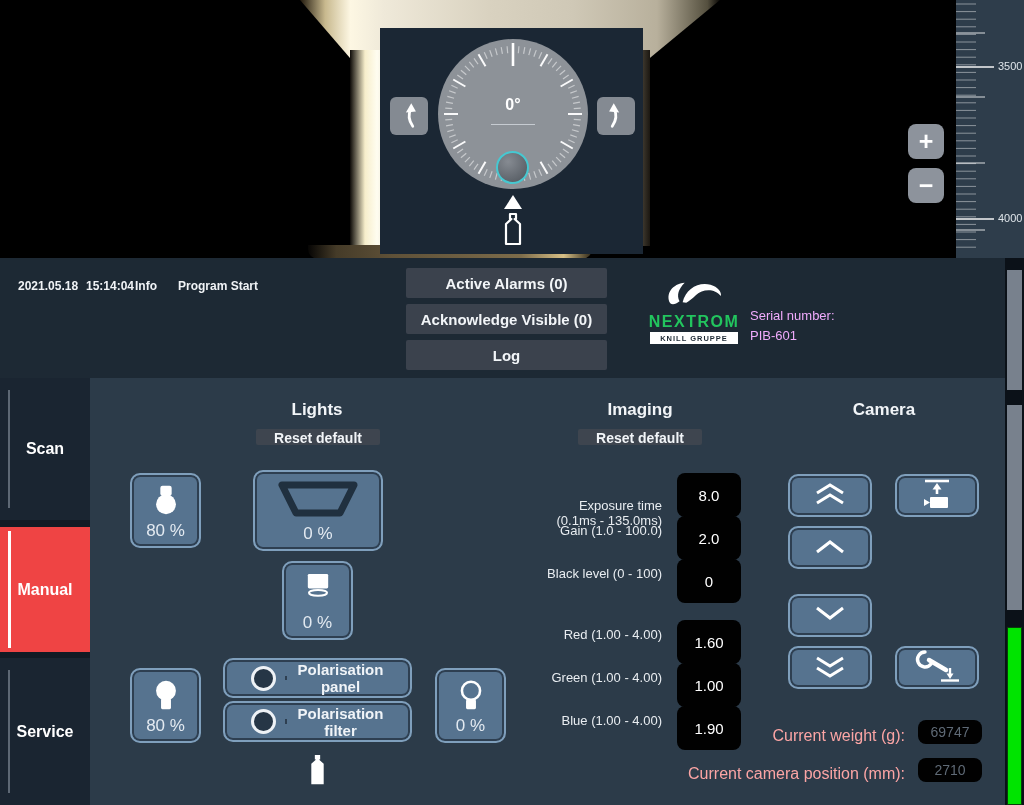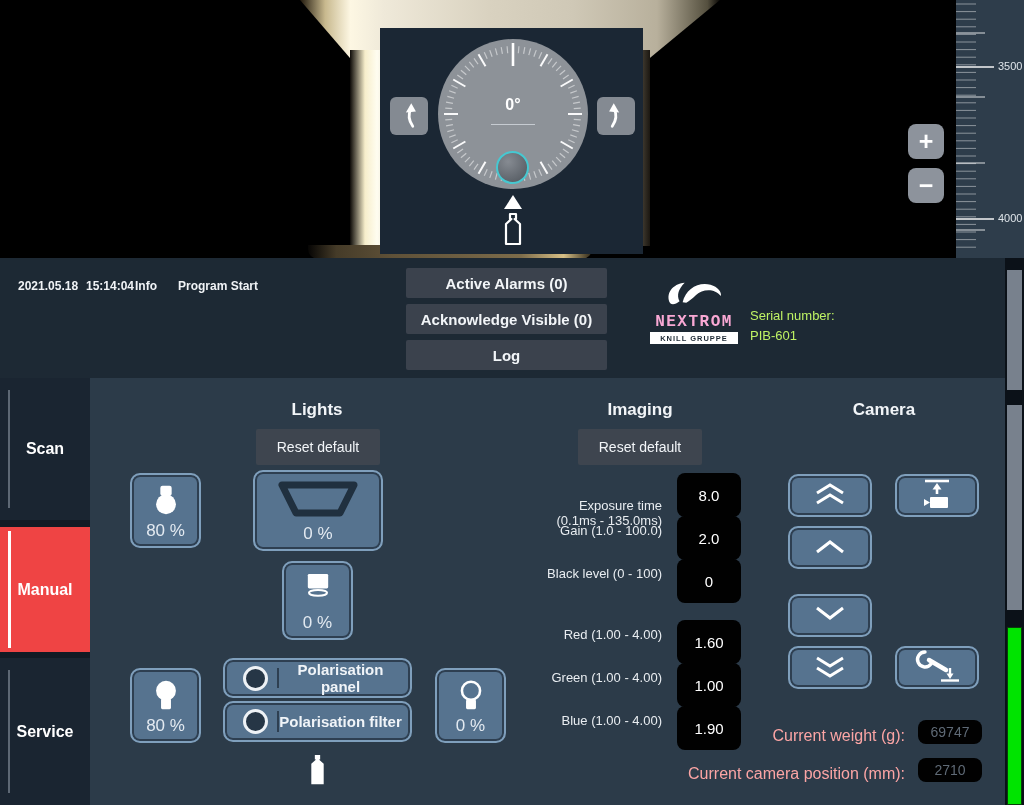--- a/index.html
+++ b/index.html
@@ -32,46 +32,46 @@
   #ruler{position:absolute;left:956px;top:0;width:68px;height:258px;background:#2e3d4b;}
   .ruler-label{position:absolute;left:42px;font-size:11px;color:#dfe5ea;}
   .zoom-btn{position:absolute;left:908px;width:36px;height:35px;border:none;border-radius:8px;
      background:#8d939c;color:#fff;font-size:25px;font-weight:bold;line-height:1;padding:0;}
   
   #status-bar{position:absolute;left:0;top:258px;width:1024px;height:120px;background:#1d2934;}
   .log-txt{position:absolute;top:21px;font-size:12px;font-weight:bold;color:#f0f3f6;white-space:nowrap;}
   .status-btn{position:absolute;left:406px;width:201px;height:30px;background:#3b424d;border:none;border-radius:2px;
      color:#f2f5f8;font-weight:bold;font-size:15px;}
   #logo{position:absolute;left:646px;top:22px;width:96px;text-align:center;}
-  #logo-name{font-size:16px;font-weight:bold;letter-spacing:1.5px;color:#f9a8d4;margin-top:1px;font-family:Liberation Mono, monospace;}
+  #logo-name{font-size:16px;font-weight:bold;letter-spacing:1.5px;color:#22c55e;margin-top:1px;}
   #logo-sub{width:88px;margin:1px auto 0;background:#fff;color:#1d2934;font-size:7.5px;font-weight:bold;
      letter-spacing:1px;padding:1.5px 0;}
-  #serial-block{position:absolute;left:750px;top:48px;font-size:13px;color:#bef264;line-height:20px;}
+  #serial-block{position:absolute;left:750px;top:48px;font-size:13px;color:#f0abfc;line-height:20px;}
   #user-block{position:absolute;right:40px;top:12px;text-align:right;}
   #user-row{display:flex;align-items:center;justify-content:flex-end;gap:7px;}
   #user-name{font-size:14px;font-weight:bold;text-decoration:underline;color:#fff;}
   #user-date{font-size:22px;font-weight:bold;color:#fff;margin-top:2px;}
   #user-time{font-size:32px;font-weight:bold;color:#fff;margin-top:0px;line-height:1;}
   
   #main{position:absolute;left:0;top:378px;width:1024px;height:427px;background:#121a24;}
   #content-panel{position:absolute;left:90px;top:0;width:915px;height:427px;background:#2c3b49;}
   .tab{position:absolute;left:0;width:90px;display:flex;align-items:center;justify-content:center;
      font-weight:bold;font-size:16px;background:#1a2531;color:#ffffff;border:none;}
   .tab .tline{position:absolute;left:8px;top:12px;bottom:12px;width:2px;background:#5d6874;}
   .tab.active{background:#ef4444;color:#fff;}
   .tab.active .tline{background:#fff;width:3px;top:4px;bottom:4px;}
   .sec-title{position:absolute;width:180px;text-align:center;font-size:17px;font-weight:bold;color:#f2f5f8;}
-  .reset-btn{position:absolute;width:124px;height:36px;background:#3e454f;border:none;border-radius:2px;
-     color:#f2f5f8;font-weight:normal;font-size:14px;}
+  .reset-btn{position:absolute;width:124px;height:16px;background:#3e454f;border:none;border-radius:2px;
+     color:#f2f5f8;font-weight:bold;font-size:14px;}
   .steel{background:#56738f;border:2px solid #7f9fbc;border-radius:10px;
      box-shadow:inset 0 0 0 2px #2e3f51;box-sizing:border-box;}
   .lamp-btn{position:absolute;padding:0;}
   .lamp-ico{position:absolute;left:0;right:0;top:8px;display:flex;justify-content:center;}
   .lamp-label{position:absolute;left:0;right:0;bottom:5px;text-align:center;font-size:17px;color:#e3eaf1;}
-  .pol-btn{position:absolute;left:223px;width:189px;height:41px;display:flex;align-items:center;padding:8px;}
+  .pol-btn{position:absolute;left:223px;width:189px;height:41px;display:flex;align-items:center;padding:16px;}
   .pol-circle{width:25px;height:25px;border-radius:50%;border:3px solid #eef2f6;background:#263646;
      box-sizing:border-box;margin:0 9px 0 10px;}
   .pol-sep{width:2px;align-self:stretch;background:#2e3f51;}
   .pol-label{flex:1;text-align:center;font-size:15px;font-weight:bold;color:#f0f4f8;}
   .im-label{position:absolute;width:190px;left:472px;text-align:right;color:#e9edf1;font-size:13px;line-height:15px;}
   .field{position:absolute;left:677px;width:64px;height:44px;background:#010101;border-radius:8px;
      color:#fff;font-size:15px;display:flex;align-items:center;justify-content:center;}
   .field.ro{left:918px;width:64px;height:24px;color:#5f6a76;font-size:14px;}
   .cam-btn{position:absolute;width:84px;height:43px;display:flex;align-items:center;justify-content:center;padding:0;}
   .cam-label{position:absolute;left:645px;width:260px;text-align:right;color:#fca5a5;font-size:16px;}

